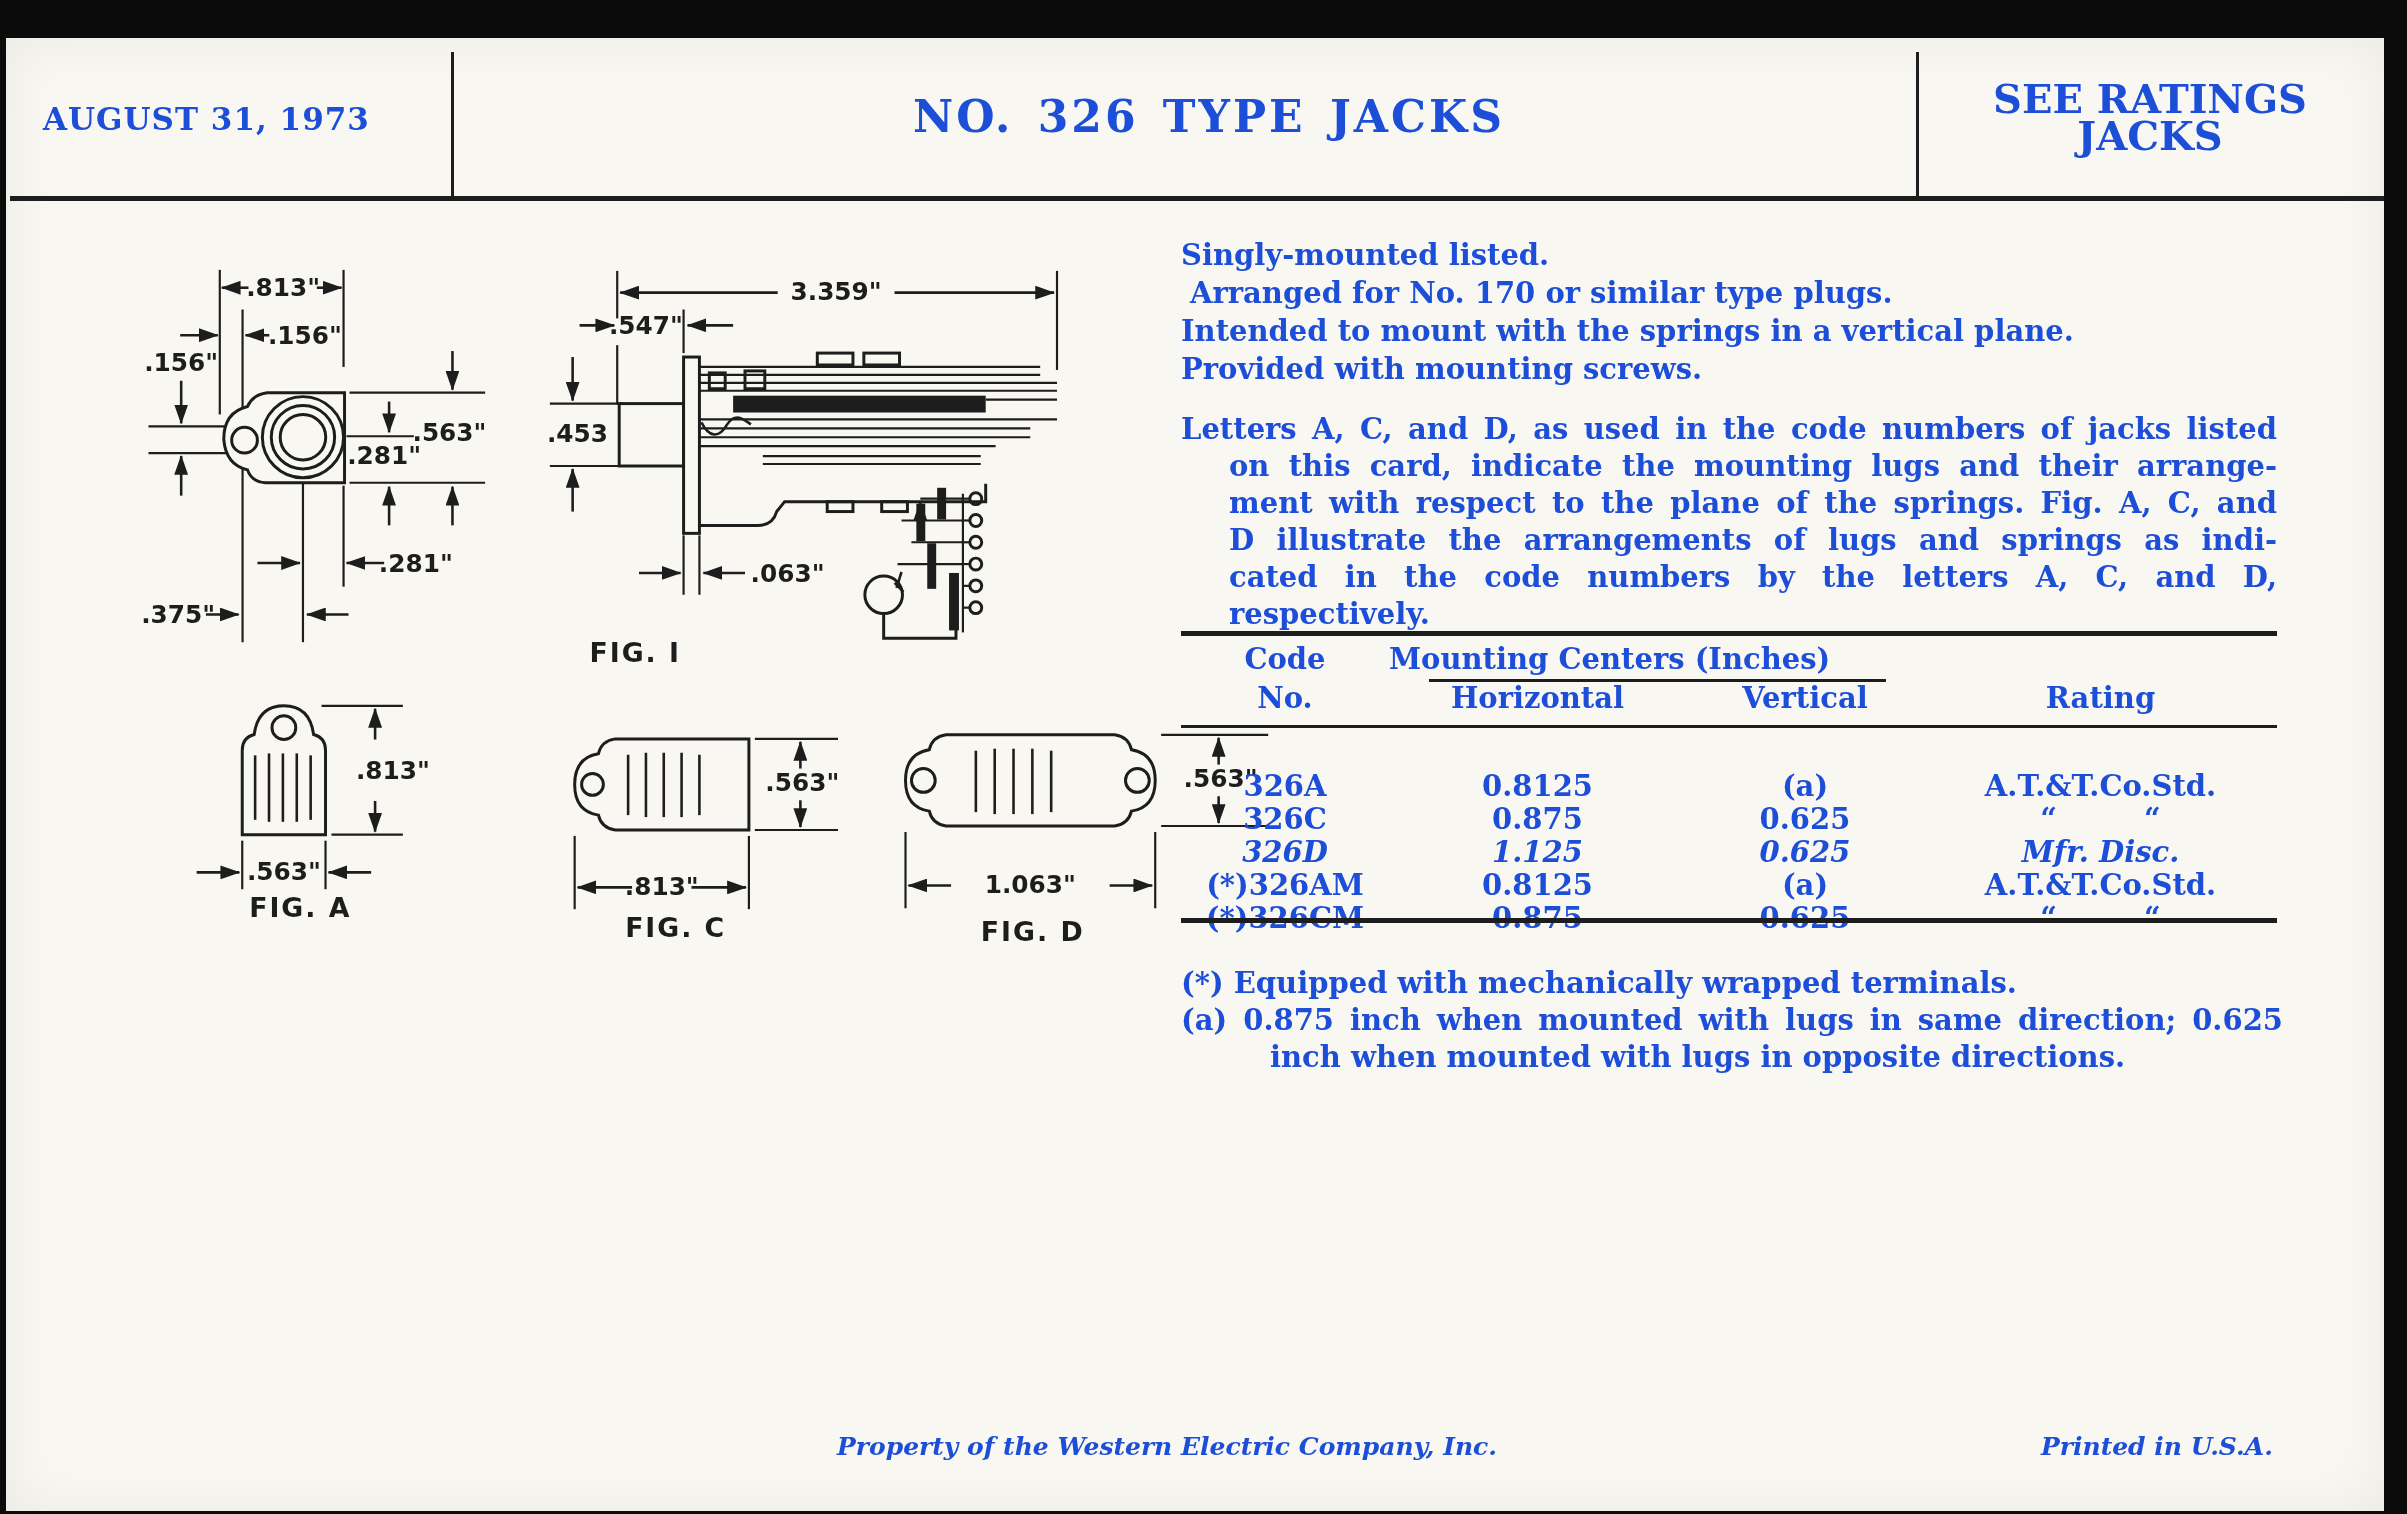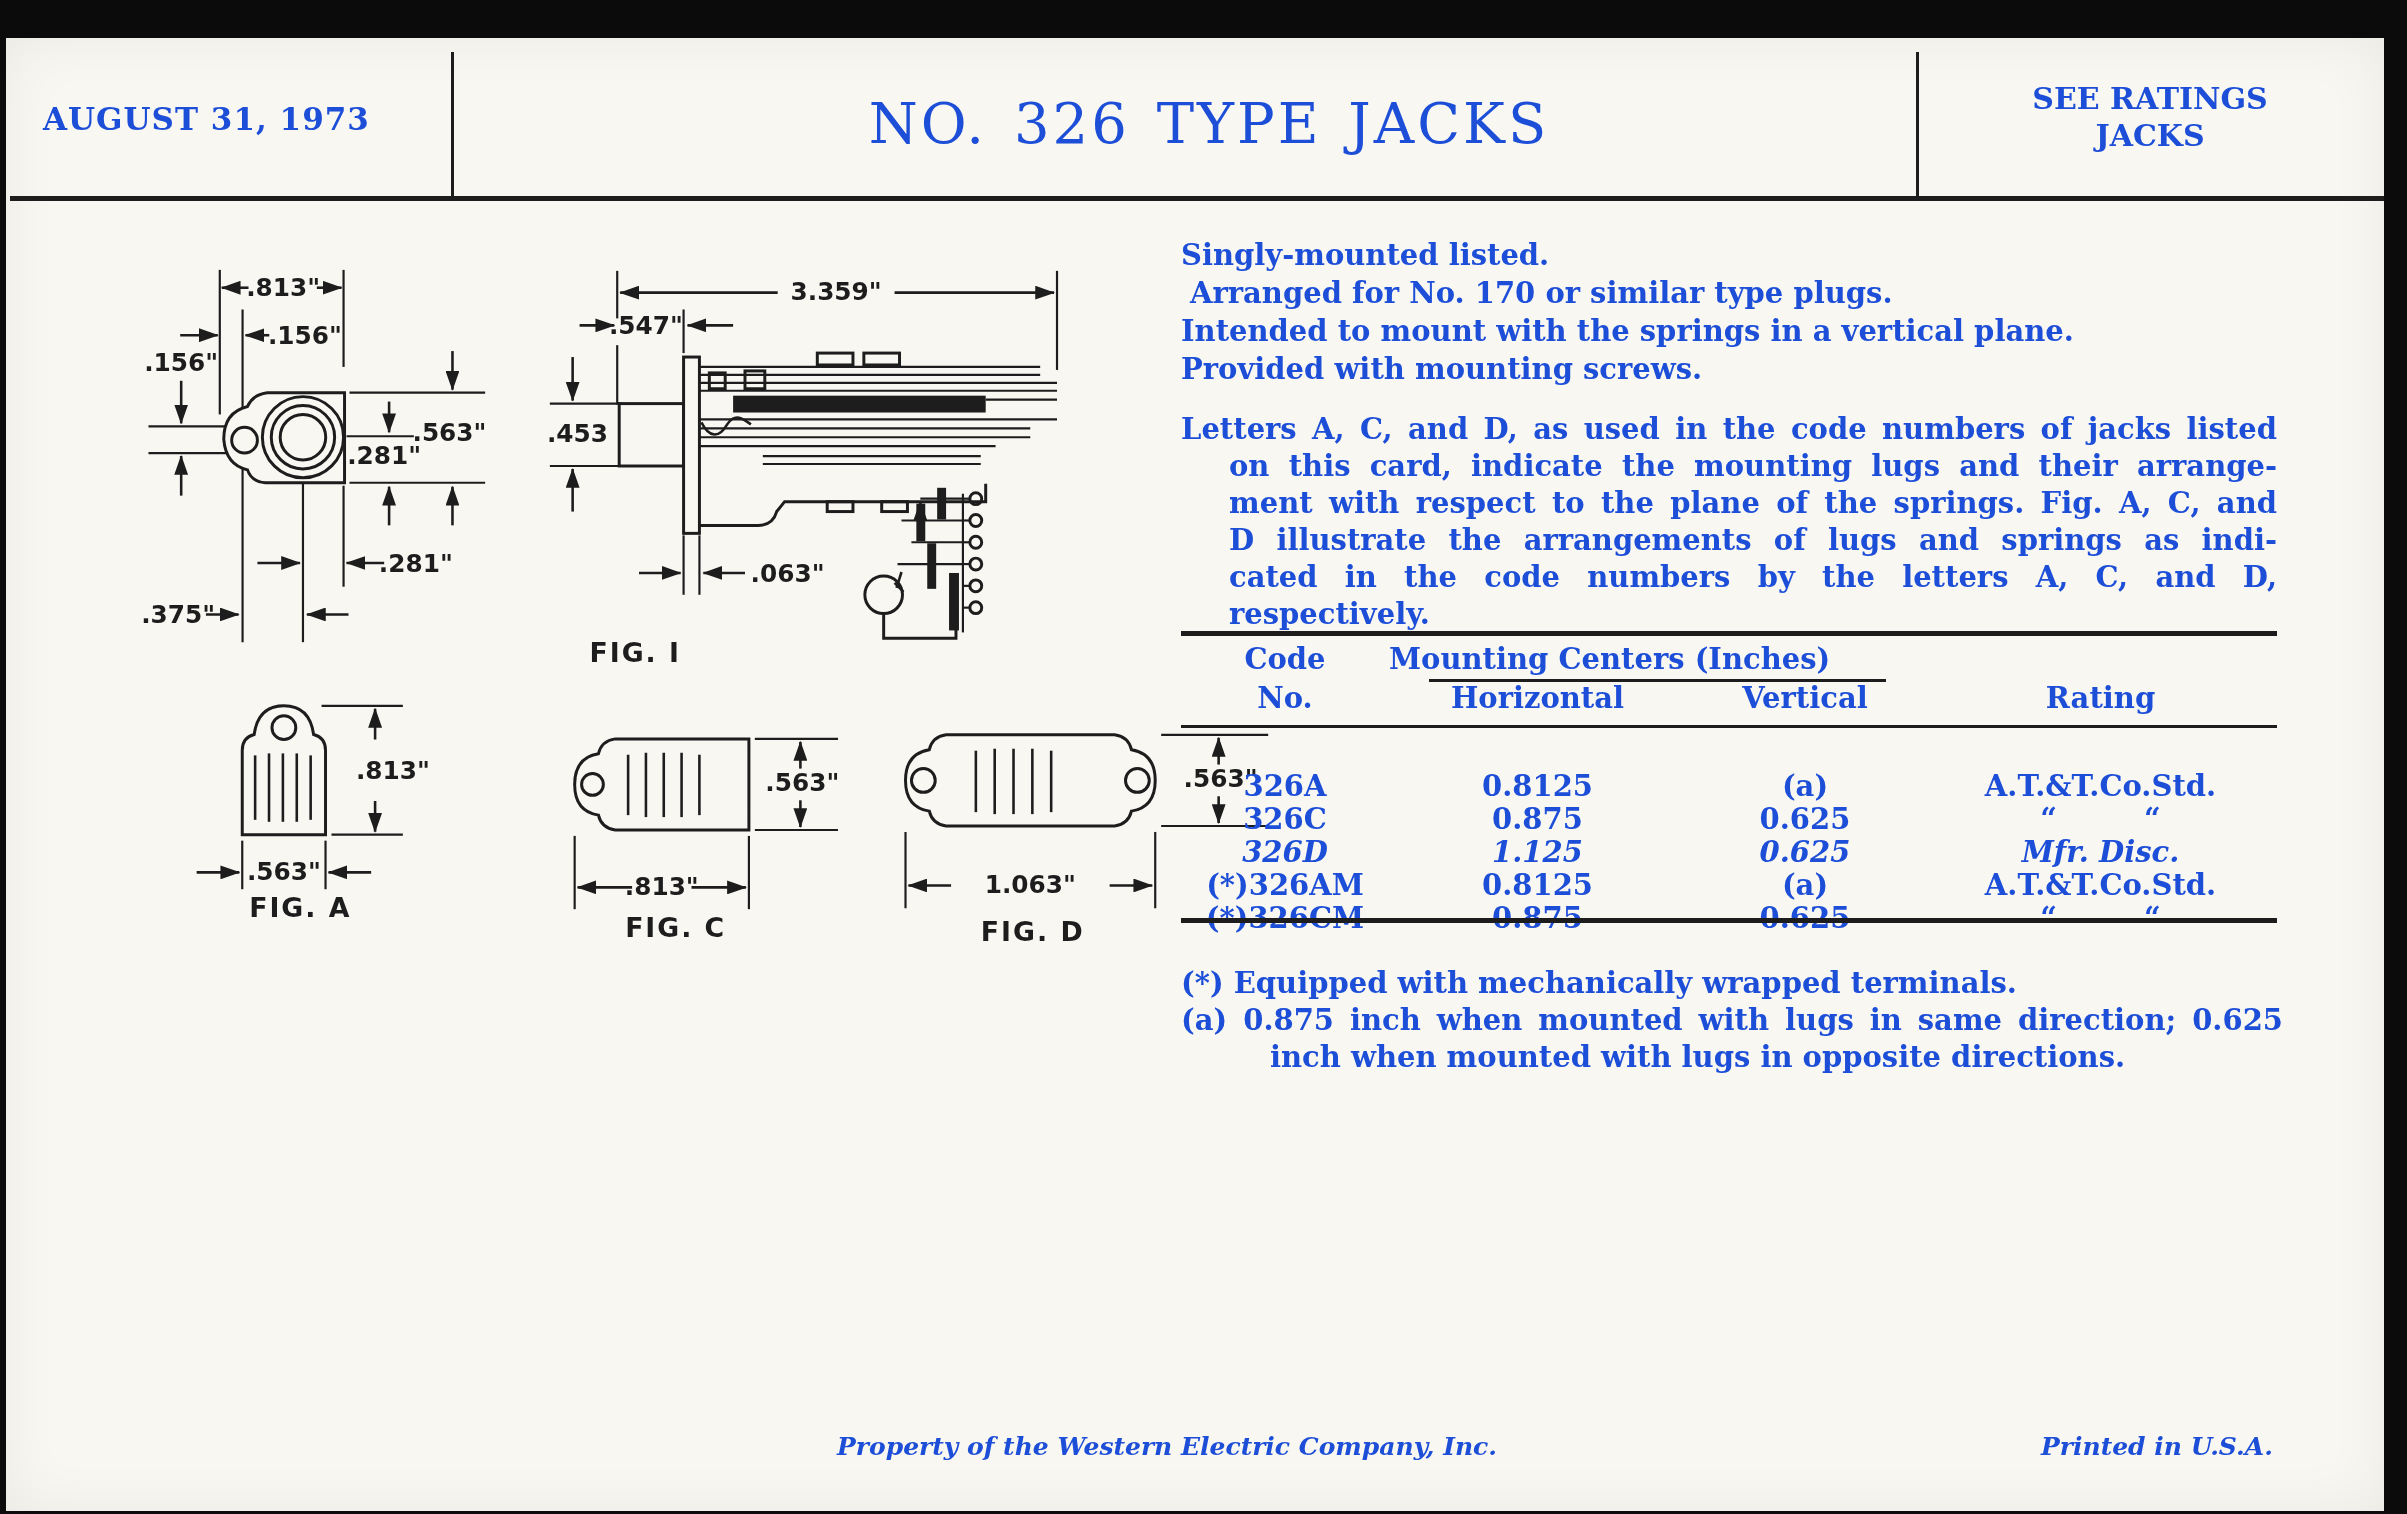--- a/index.html
+++ b/index.html
@@ -6,22 +6,22 @@
   #stage{position:relative;width:2408px;height:1515px;background:#0b0b0b;overflow:hidden;
          font-family:"DejaVu Serif", serif;color:#1d4ed8;}
   #paper{position:absolute;left:6px;top:38px;right:24px;bottom:4px;background:#f8f7f2;
          box-shadow:inset 0 0 59px rgba(0,0,0,.06);}
   .abs{position:absolute;}
   
   .hdr-date{left:37px;top:63px;font-size:31px;font-weight:bold;letter-spacing:1px;}
   .vrule{width:3px;background:#1d1d1d;}
   .vr1{left:445px;top:14px;height:147px;}
   .vr2{left:1910px;top:14px;height:147px;}
-  .hdr-title{left:445px;top:53px;width:1516px;text-align:center;font-size:56px;font-weight:normal;letter-spacing:3px;word-spacing:6px;}
-  .hdr-ratings{left:1910px;top:42px;width:468px;text-align:center;font-size:30px;font-weight:bold;line-height:37px;}
+  .hdr-title{left:445px;top:53px;width:1516px;text-align:center;font-size:44px;font-weight:bold;letter-spacing:3px;word-spacing:6px;}
+  .hdr-ratings{left:1910px;top:42px;width:468px;text-align:center;font-size:40px;font-weight:bold;line-height:37px;}
   .hrule{left:4px;top:158px;width:2374px;height:5px;background:#1d1d1d;}
   
   .rcol{font-size:29px;font-weight:bold;line-height:38px;}
   .intro{left:1175px;top:198px;width:1109px;}
   .intro .ind{padding-left:9px;}
   .para{left:1175px;top:373px;width:1096px;line-height:37px;}
   .para div{text-align:justify;}
   .para .just{text-align-last:justify;}
   .para .cont{padding-left:48px;}
   

